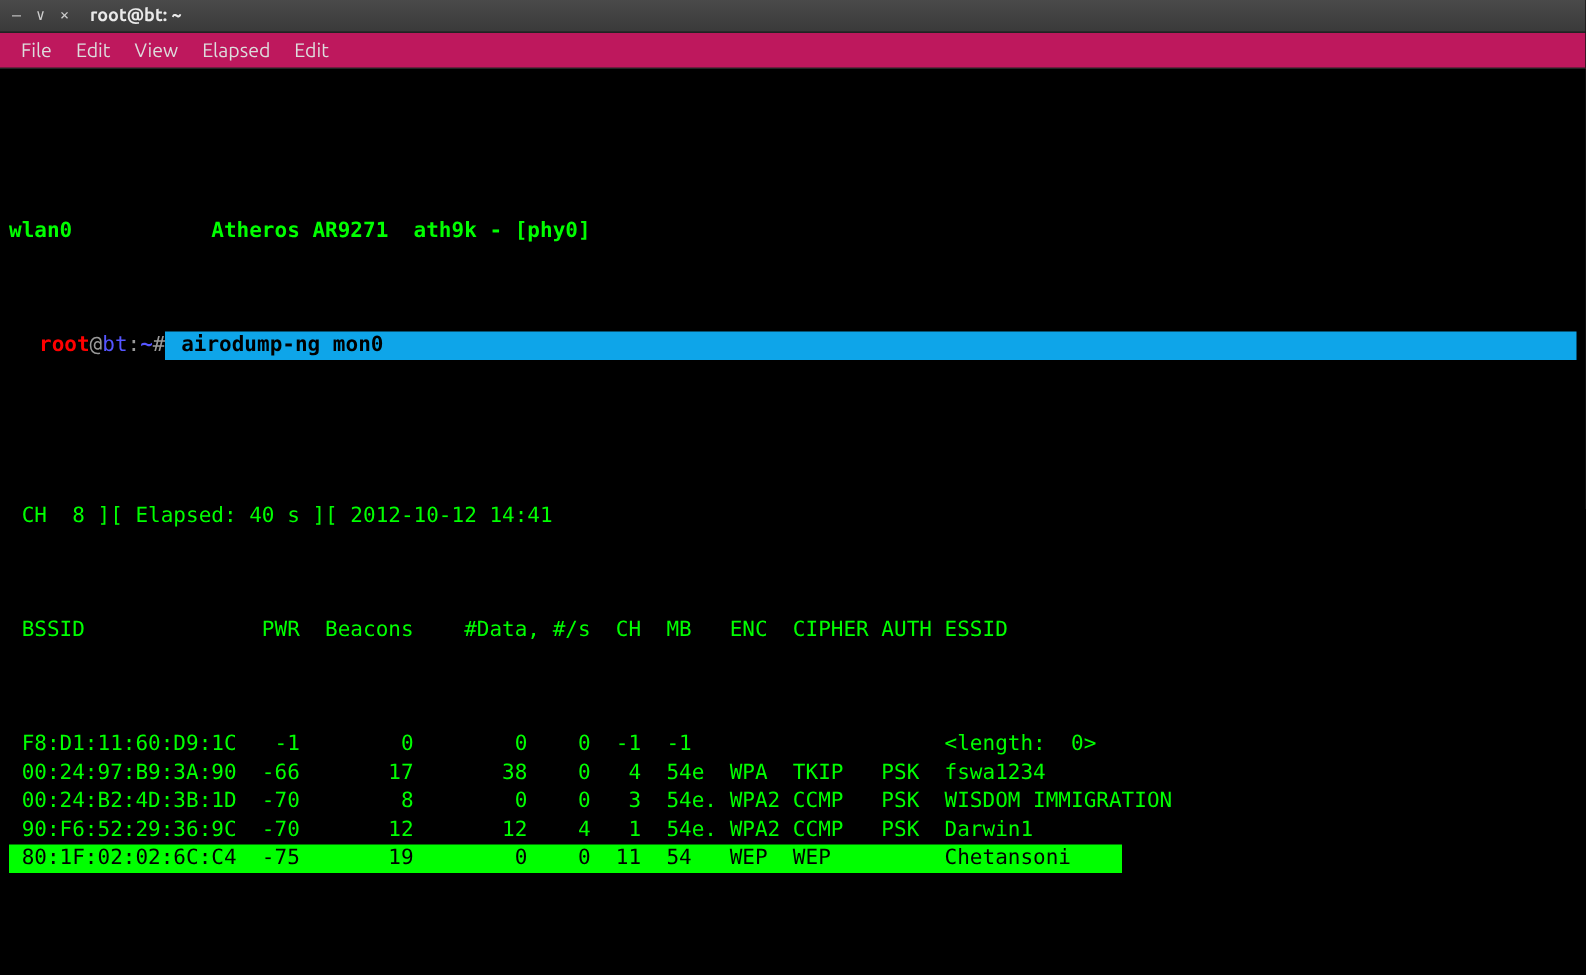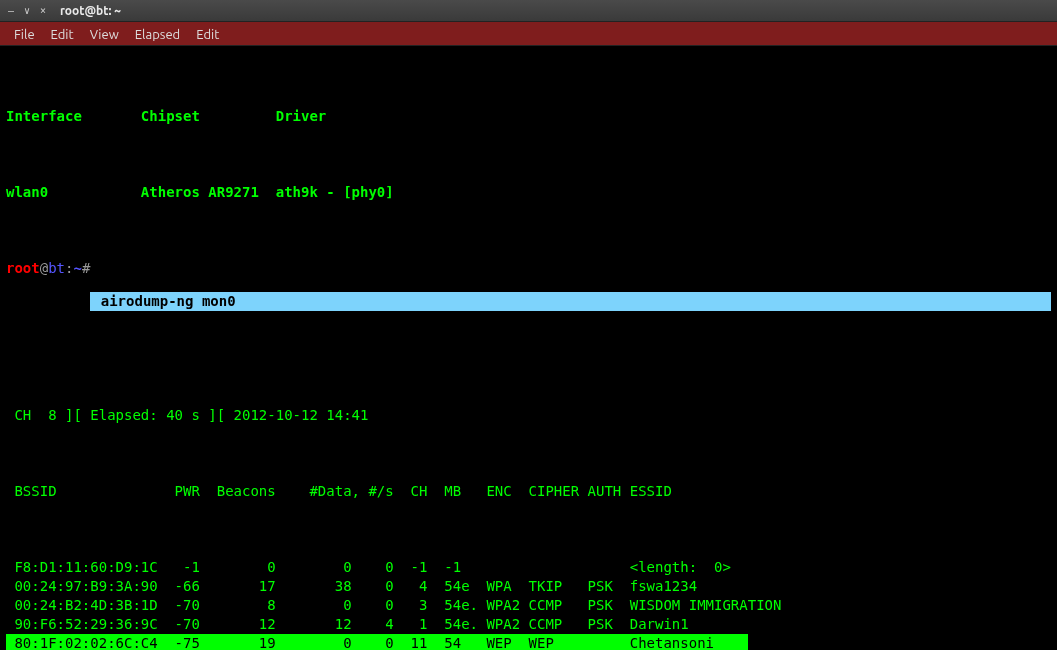--- a/index.html
+++ b/index.html
@@ -31,21 +31,21 @@
       font-size: 10px;
     }
     .window-title {
       color: #eaeaea;
       font-weight: bold;
       font-size: 12px;
       margin-left: 8px;
       font-family: 'Ubuntu', 'DejaVu Sans', sans-serif;
     }
     .menubar {
-      background: #7f1d1d;
+      background: #be185d;
       height: 24px;
       display: flex;
       align-items: center;
       padding: 0 6px;
       border-bottom: 1px solid #222;
       font-family: 'Ubuntu', 'DejaVu Sans', sans-serif;
       font-size: 13px;
       text-align: center;
     }
     .menu-item {
@@ -62,31 +62,31 @@
       color: #00ff00;
       line-height: 19px;
       letter-spacing: 0px;
     }
     .bold { font-weight: bold; }
     .gray { color: #999; }
     .prompt-line { display: flex; }
     .prompt {
       color: #ff0000;
       font-weight: bold;
+      margin-left: 20px;
     }
     .at { color: #999; }
     .host { color: #5555ff; font-weight: normal; }
     .tilde { color: #5555ff; }
     .hash { color: #999; }
     .cmd-hl {
-      background: #7dd3fc;
+      background: #0ea5e9;
       color: #000;
       flex: 1;
       padding-left: 2px;
-      margin-top: 33px;
     }
     .row-hl {
       background: #00ff00;
       color: #000;
       display: inline-block;
     }
     .blank { height: 19px; }
   </style>
 </head>
 <body>
@@ -101,21 +101,20 @@
 <div class="menubar">
   <span class="menu-item">File</span>
   <span class="menu-item">Edit</span>
   <span class="menu-item">View</span>
   <span class="menu-item">Elapsed</span>
   <span class="menu-item">Edit</span>
 </div>
 
 <div class="terminal">
 <div class="blank"></div>
-<div class="bold">Interface       Chipset         Driver</div>
 <div class="blank"></div>
 <div class="bold">wlan0           Atheros AR9271  ath9k - [phy0]</div>
 <div class="blank"></div>
 <div class="prompt-line"><span class="prompt">root</span><span class="at">@</span><span class="host">bt</span><span class="gray">:</span><span class="tilde bold">~</span><span class="hash">#</span><span class="cmd-hl bold"> airodump-ng mon0                                                                                       </span></div>
 <div class="blank"></div>
 <div class="blank"></div>
 <div> CH  8 ][ Elapsed: 40 s ][ 2012-10-12 14:41</div>
 <div class="blank"></div>
 <div> BSSID              PWR  Beacons    #Data, #/s  CH  MB   ENC  CIPHER AUTH ESSID</div>
 <div class="blank"></div>

